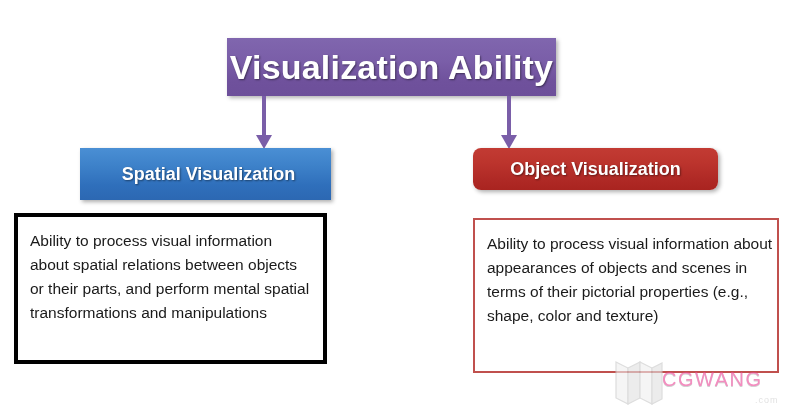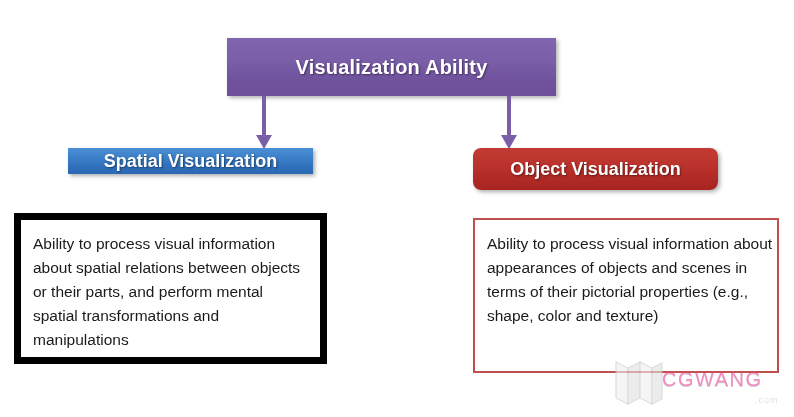--- a/index.html
+++ b/index.html
@@ -24,21 +24,21 @@
     width: 329px;
     height: 58px;
     background: linear-gradient(180deg, #8066ae 0%, #7a5ea8 40%, #6f519c 75%, #6d4f9a 100%);
     box-shadow: 2px 2px 4px rgba(0,0,0,0.30);
     display: flex;
     align-items: center;
     justify-content: center;
   }
   .node-root .node-text {
     color: #ffffff;
-    font-size: 20px;
+    font-size: 34px;
     font-weight: bold;
     letter-spacing: 0.2px;
     text-shadow: 1px 1px 2px rgba(0,0,0,0.45);
     white-space: nowrap;
   }
 
   
   .node-header {
     position: absolute;
     display: flex;
@@ -47,25 +47,26 @@
     box-shadow: 2px 2px 4px rgba(0,0,0,0.32);
   }
   .node-header .node-text {
     color: #ffffff;
     font-size: 18px;
     font-weight: bold;
     text-shadow: 1px 1px 2px rgba(0,0,0,0.45);
     white-space: nowrap;
   }
   .node-spatial {
-    left: 68px;
+    left: 80px;
     top: 148px;
     width: 245px;
-    height: 26px;
+    height: 52px;
     background: linear-gradient(180deg, #4a8fd4 0%, #3d81c9 35%, #2f6fbb 72%, #2c68b2 100%);
+    padding-left: 6px;
   }
   .node-object {
     left: 473px;
     top: 148px;
     width: 245px;
     height: 42px;
     background: linear-gradient(180deg, #c23b33 0%, #bc342d 35%, #b02a26 72%, #a92420 100%);
     border-radius: 8px;
   }
 
@@ -85,21 +86,21 @@
     font-size: 15.5px;
     line-height: 24px;
     color: #1a1a1a;
     white-space: pre-line;
   }
   .desc-spatial {
     left: 14px;
     top: 213px;
     width: 313px;
     height: 151px;
-    border: 7px solid #000000;
+    border: 4px solid #000000;
     padding: 12px 10px 8px 12px;
   }
   .desc-object {
     left: 473px;
     top: 218px;
     width: 306px;
     height: 155px;
     border: 2px solid #c0504d;
     padding: 12px 0 8px 12px;
   }

